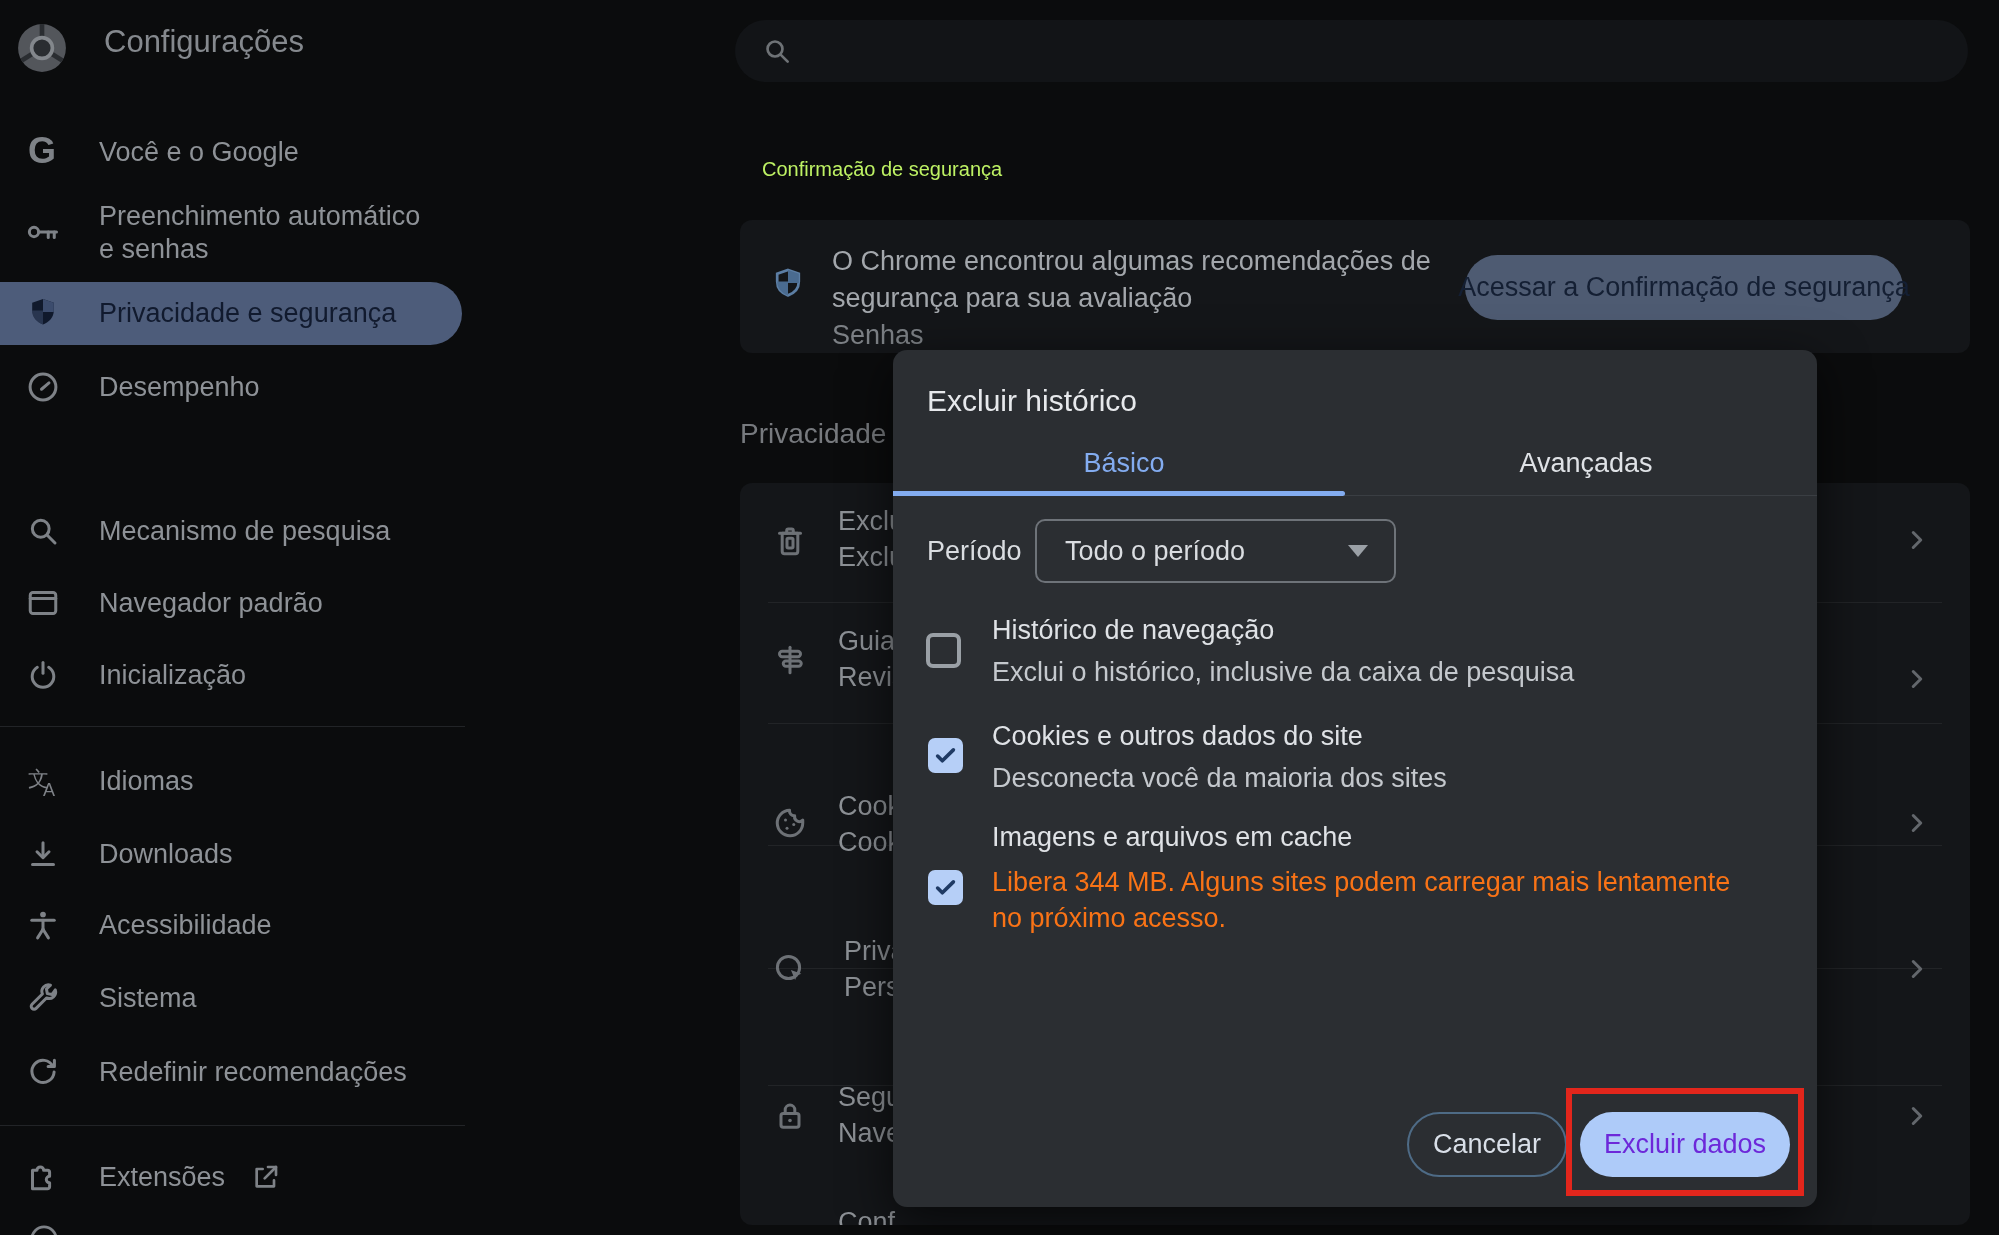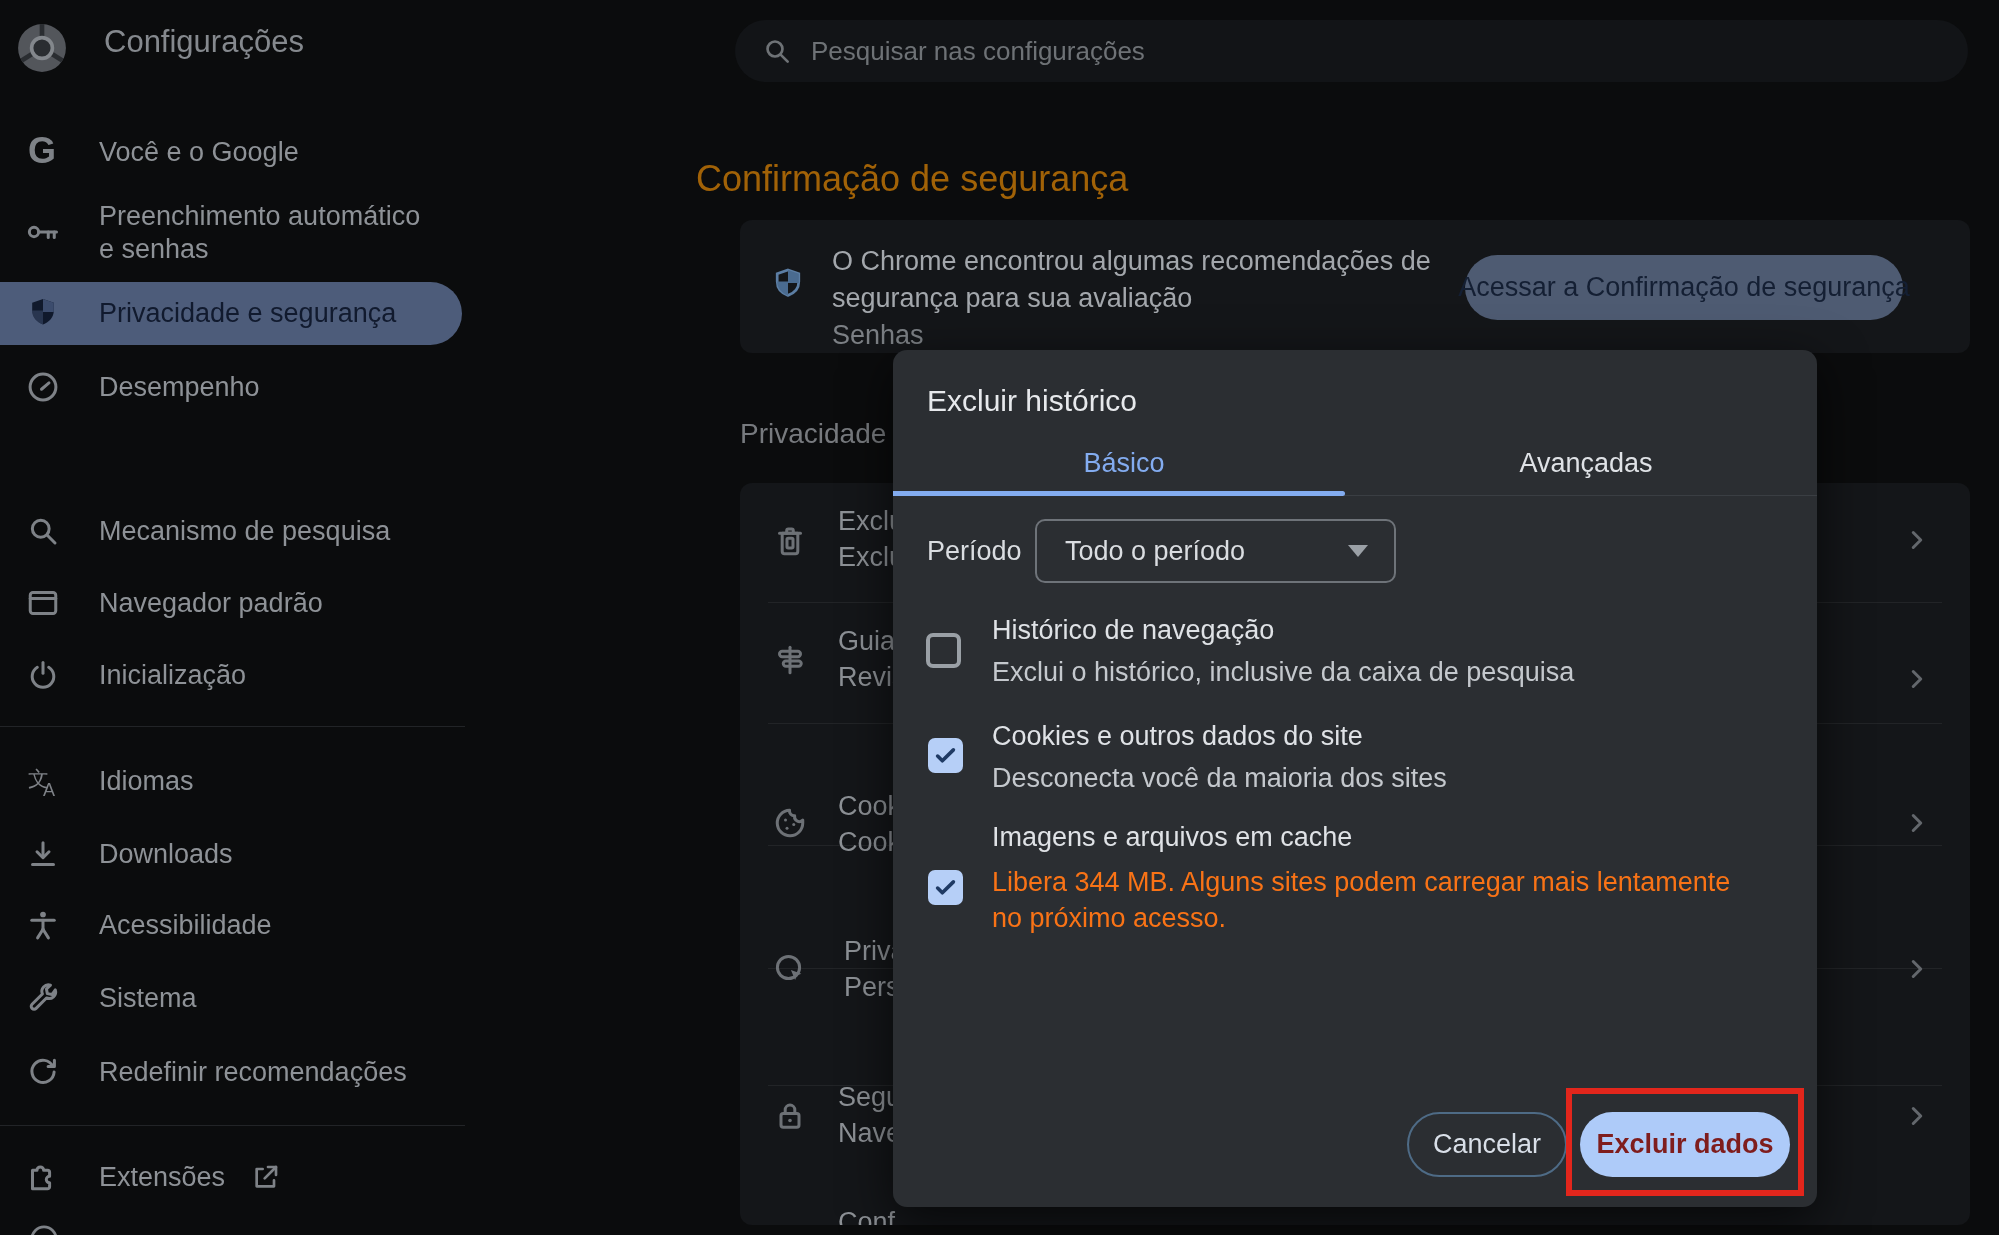--- a/index.html
+++ b/index.html
@@ -185,24 +185,23 @@
     </span>
   </div>
 
   <div class="abs" style="left:735px;top:20px;width:1233px;height:62px;border-radius:31px;background:#121417;display:flex;align-items:center;">
     <span style="margin-left:26px;display:flex;">
       <svg width="32" height="32" viewBox="0 0 24 24" style="stroke:#6e7276;fill:none;stroke-width:2;stroke-linecap:round;">
         <circle cx="10.5" cy="10.5" r="5.6"></circle>
           <path d="M14.7 14.7 20 20"></path>
       </svg>
     </span>
-    <input style="flex: 1 1 0%; margin-left: 16px; background: transparent; border: none; outline: none; color: rgb(185, 189, 194); font-size: 26px; font-family: &quot;Liberation Sans&quot;, sans-serif;" placeholder="Pesquisar nas configurações">
-  </div>
-
-  <div class="abs nowrap" style="left:696px;top:158px;font-size:36px;color:#a16207;font-weight:500;">Confirmação de segurança</div>
+  </div>
+
+  <div class="abs nowrap" style="left:762px;top:158px;font-size:20px;color:#bef264;font-weight:500;">Confirmação de segurança</div>
 
   <div class="abs" style="left:740px;top:220px;width:1230px;height:133px;border-radius:12px;background:#141619;">
     <span class="abs" style="left:30px;top:46px;">
       <svg width="36" height="36" viewBox="0 0 24 24">
         <path d="M12 2.6l7.2 2.6v5.2c0 4.6-3.1 7.8-7.2 9.2-4.1-1.4-7.2-4.6-7.2-9.2V5.2z" fill="none" stroke="#5c7ea4" stroke-width="1.8"></path>
         <path d="M12 2.6l7.2 2.6v5.2c0 .3-.01.6-.04.9H12zM12 12.3v7.3c-4.1-1.4-7.15-4.6-7.15-9.2v-.1H12z" fill="#4a6b90"></path>
       </svg>
     </span>
     <div class="abs" style="left:92px;top:23px;font-size:27px;line-height:37px;color:#a3a7ac;">
       <div>O Chrome encontrou algumas recomendações de</div>
@@ -364,18 +363,18 @@
       <span class="abs" style="left:35px;top:48px;width:35px;height:35px;background:#b6cff7;border-radius:7px;display:flex;align-items:center;justify-content:center;">
         <svg width="27" height="27" viewBox="0 0 24 24" style="stroke:#1f3a64;fill:none;stroke-width:3.2;stroke-linecap:round;stroke-linejoin:round;">
             <path d="M5 12.5l4.2 4.2L19 7"></path>
           </svg>
       </span>
       <div class="abs nowrap" style="left:99px;top:0px;font-size:27px;color:#dfe2e6;">Imagens e arquivos em cache</div>
       <div class="abs" style="left:99px;top:42px;width:750px;font-size:27px;line-height:36px;color:#f97316;">Libera 344 MB. Alguns sites podem carregar mais lentamente no próximo acesso.</div>
     </div>
 
     <div class="abs chip nowrap" style="left:514px;top:762px;width:160px;height:65px;border:2px solid #4e6b86;box-sizing:border-box;color:#d9dfe8;font-size:27px;font-weight:500;">Cancelar</div>
-    <div class="abs chip nowrap" style="left:687px;top:762px;width:210px;height:65px;background:#aecbf9;color:#7f1d1d;font-size:27px;font-weight:700;">Excluir dados</div>
+    <div class="abs chip nowrap" style="left:687px;top:762px;width:210px;height:65px;background:#aecbf9;color:#6d28d9;font-size:27px;font-weight:400;">Excluir dados</div>
   </div>
 
   <div class="abs" style="left:1566px;top:1088px;width:238px;height:108px;border:6px solid #e2261c;box-sizing:border-box;"></div>
 
 </div>
 
 </body></html>

